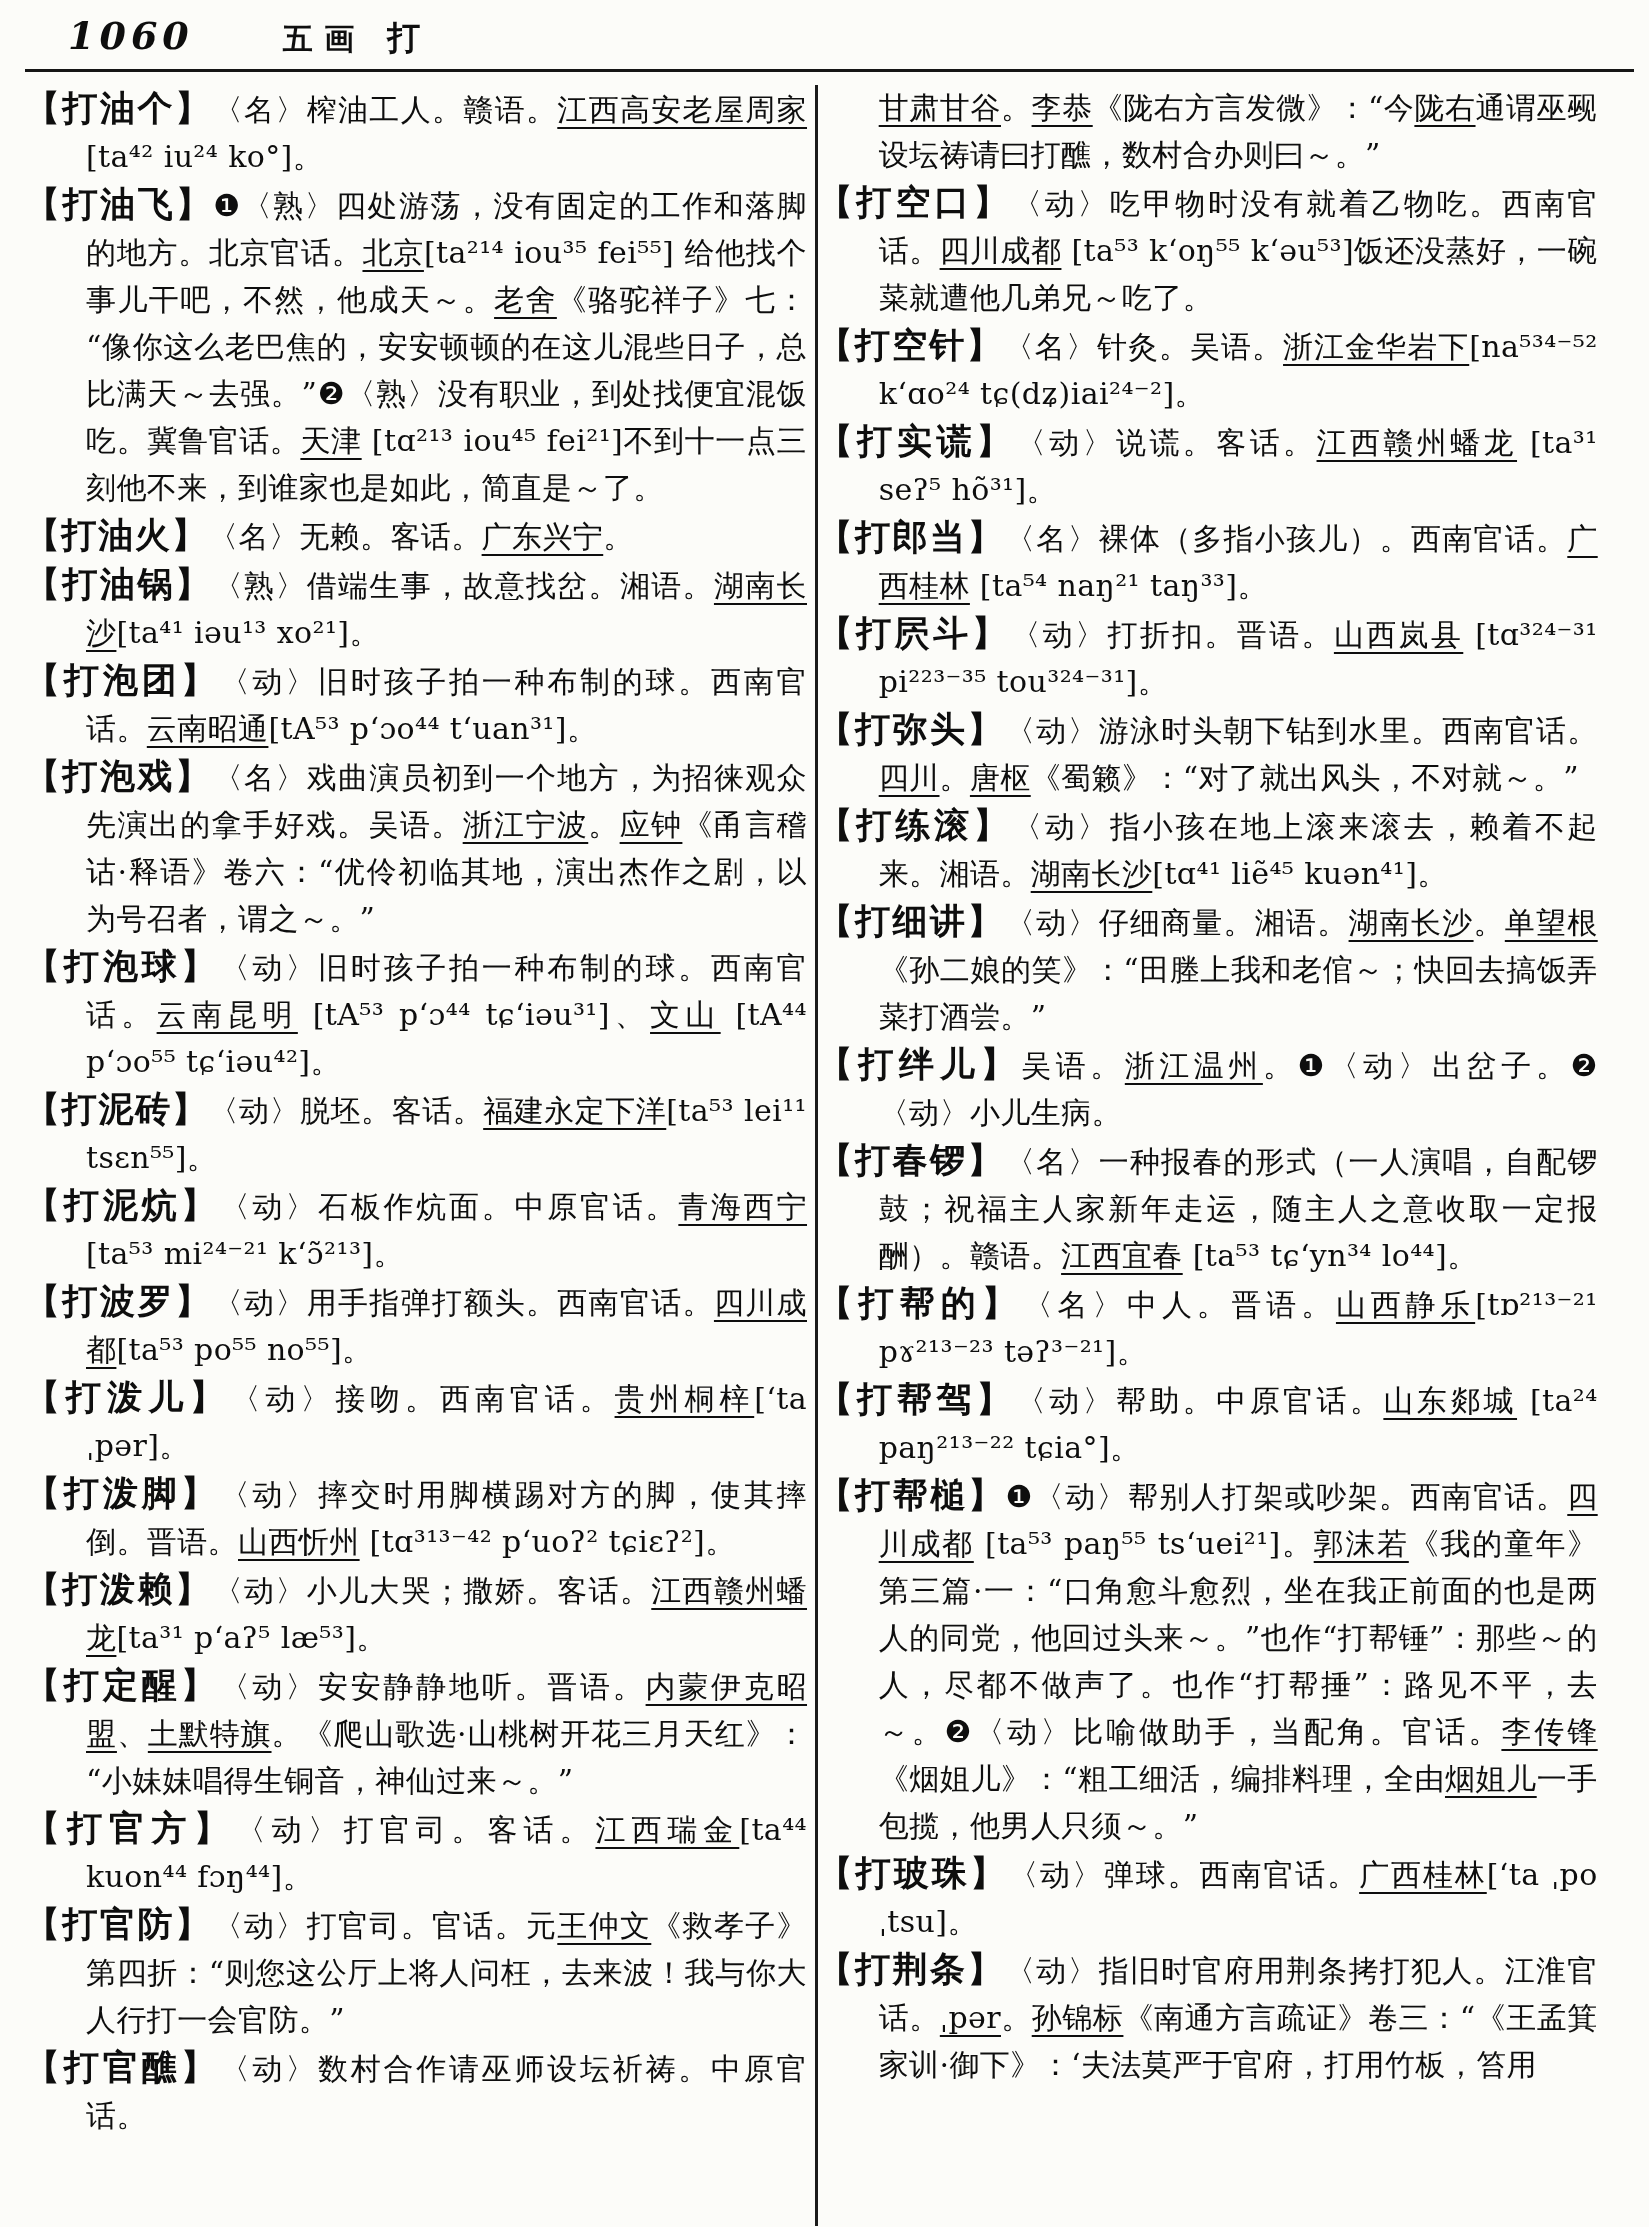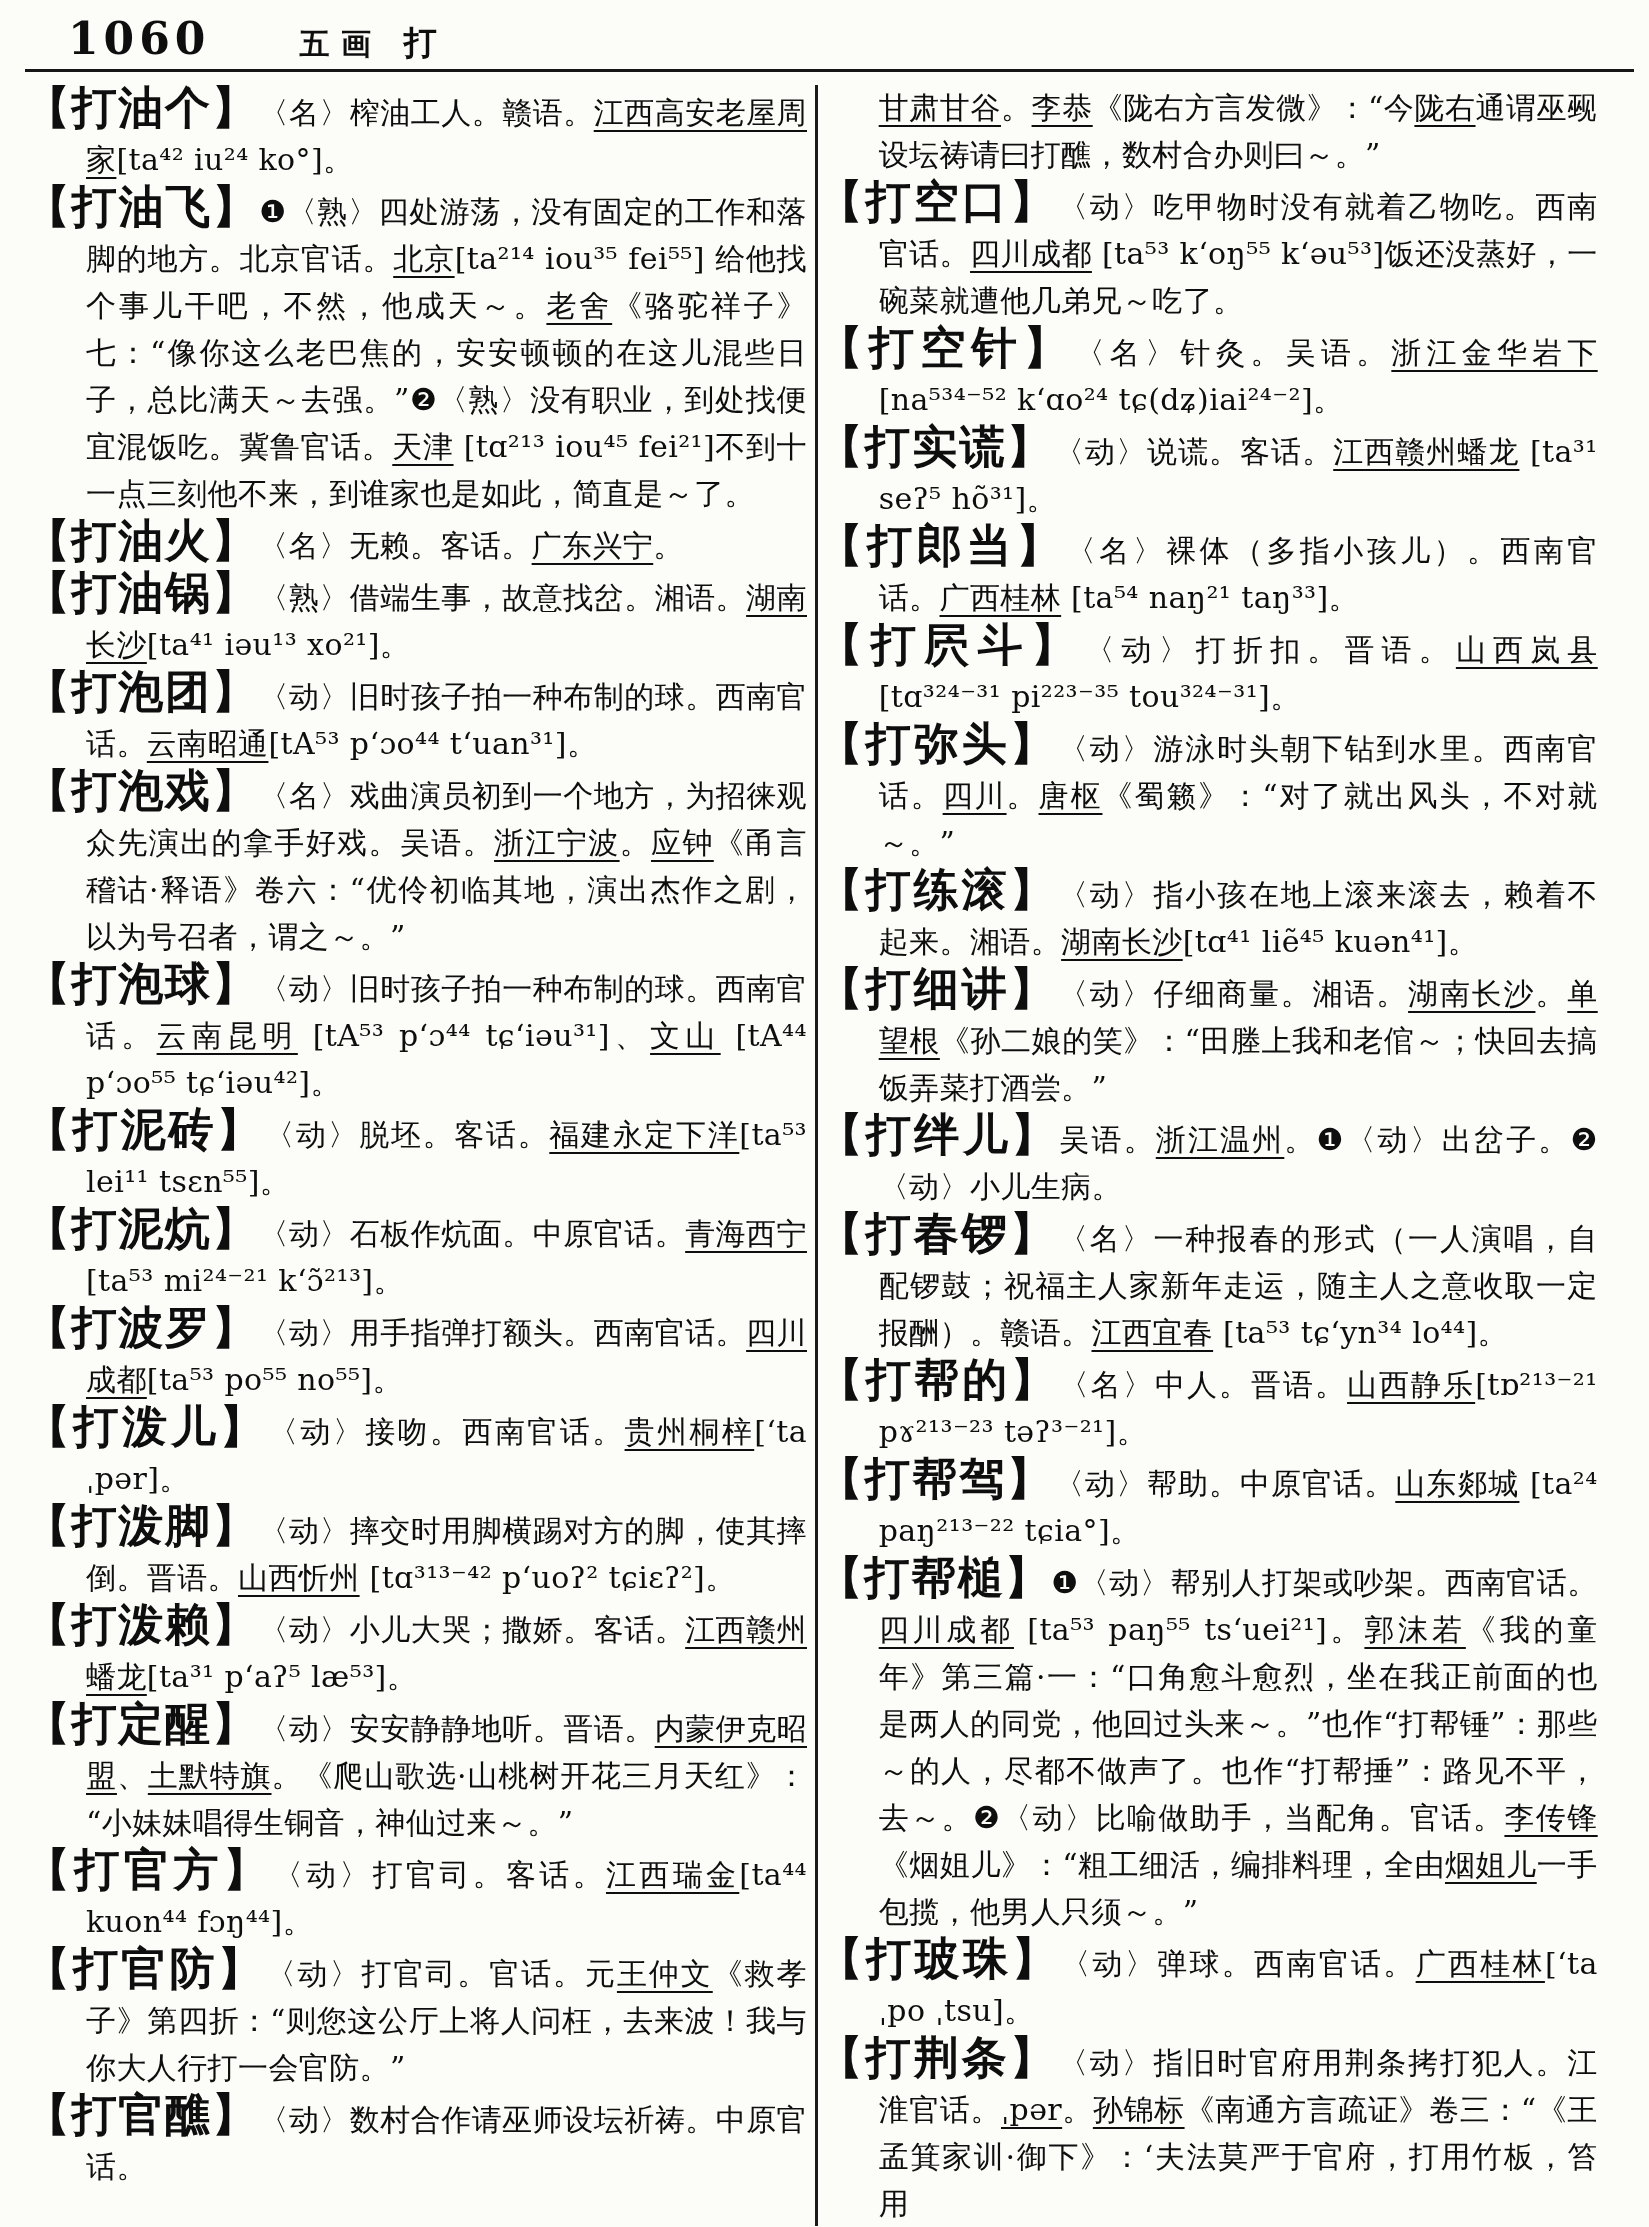--- a/index.html
+++ b/index.html
@@ -13,21 +13,21 @@
     padding:13.2px 16.5px 0 25px;
     font-family:"DejaVu Serif","Liberation Serif",serif;
     overflow:hidden;
   }
   header.pagehead{
     display:flex;align-items:baseline;
     height:51px;
     padding-left:43px;
   }
   .pagenum{
-    font-size:44px;font-weight:700;
+    font-size:38px;font-weight:700;font-style:italic;
     letter-spacing:5px;
   }
   .sectionlabel{
     font-size:30px;font-weight:700;
     margin-left:89px;letter-spacing:11.5px;
   }
   .radicalchar{
     font-size:33px;font-weight:700;
     margin-left:21.4px;
   }
@@ -54,21 +54,21 @@
   .col-right{width:780px;}
   p.entry{
     margin:0;
     padding-left:61px;
     text-indent:-61px;
   }
   p.entry.cont{
     text-indent:0;
   }
   .hw{
-    font-size:45px;
+    font-size:35px;
     font-weight:700;
     letter-spacing:1.6px;
   }
   .body u{
     text-decoration:underline;
     text-decoration-thickness:2.1px;
     text-underline-offset:6.6px;
     margin-top:12px;
   }
 </style>

